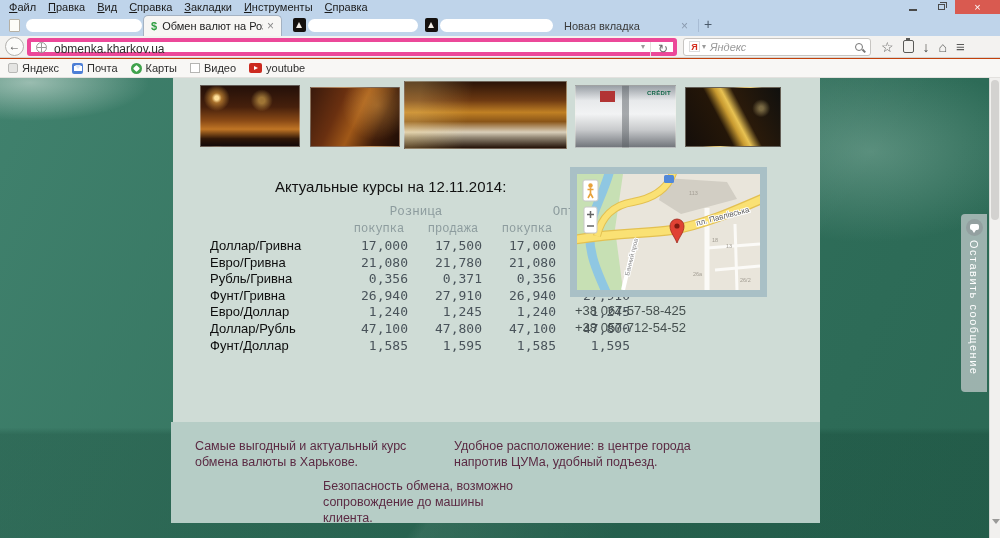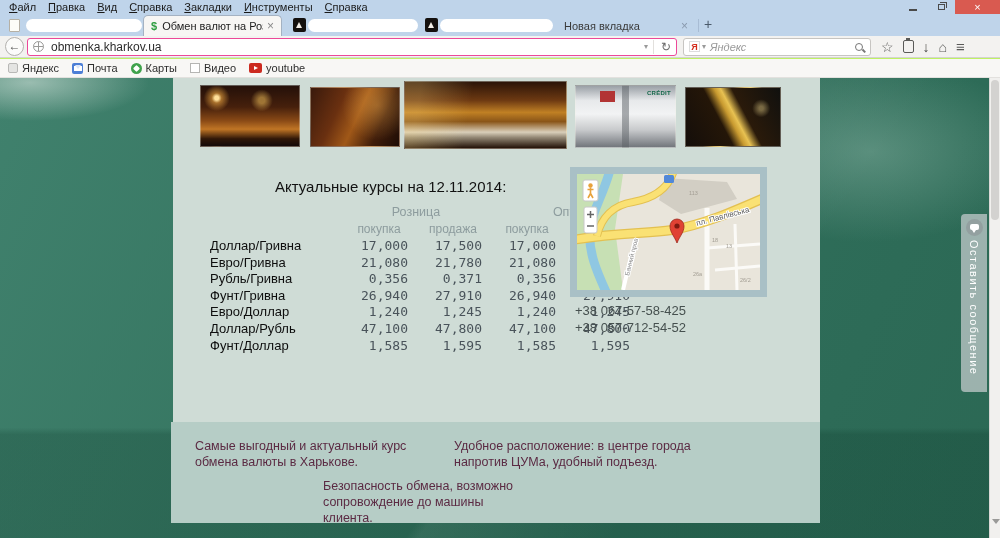--- a/index.html
+++ b/index.html
@@ -1,17 +1,17 @@
 <!DOCTYPE html>
 <html><head>
 <meta charset="utf-8">
 <style>
   * { margin:0; padding:0; box-sizing:border-box; }
   body { font-family:"Liberation Sans", sans-serif; background:#888; }
-  .stage { position:relative; width:1000px; height:538px; overflow:hidden; background:#bef264; }
+  .stage { position:relative; width:1000px; height:538px; overflow:hidden; background:#c2410c; }
 
   
   .titlebar { position:absolute; left:0; top:0; width:1000px; height:15px; background:#bfd4ea; display:flex; align-items:center; padding-left:3px; }
   .menu-item { display:inline-block; font-size:11px; color:#1a1a1a; padding:0 6px; line-height:15px; cursor:default; }
   .menu-item::first-letter { text-decoration:underline; }
   .win-controls { position:absolute; right:0; top:0; height:14px; display:flex; }
   .wc { width:28px; height:14px; display:flex; align-items:center; justify-content:center; }
   .min-glyph { width:8px; height:2px; background:#4a4a4a; margin-top:6px; }
   .max-glyph { width:7px; height:6px; border:1px solid #4a4a4a; position:relative; background:transparent; }
   .max-glyph::before { content:""; position:absolute; left:1px; top:-3px; width:6px; height:5px; border:1px solid #4a4a4a; border-left:none; border-bottom:none; }
@@ -34,21 +34,21 @@
   .tab-close { color:#8a8a8a; font-size:12px; margin-left:4px; }
   .tab-plain { position:absolute; left:556px; top:0; width:140px; height:21px; display:flex; align-items:center; padding:0 8px;gap:40px; }
   .tab-title2 { flex:1; font-size:11px; color:#3a3a3a; }
   .tab-close2 { color:#8a9aae; font-size:12px; }
   .tab-divider { position:absolute; left:698px; top:4px; width:1px; height:13px; background:#a8bcd4; }
   .new-tab-btn { position:absolute; left:704px; top:1px; font-size:14px; color:#4a5a6a; }
 
   
   .navbar { position:absolute; left:0; top:36px; width:1000px; height:22px; background:#f3f2f0; border-bottom:1px solid #d5d3d0; display:flex; align-items:center; padding:0 5px; }
   .back-btn { width:19px; height:19px; border-radius:50%; border:1px solid #b3b1ae; background:#fbfbfa; color:#555; font-size:12px; line-height:17px; text-align:center; flex:0 0 auto; }
-  .url-bar { flex:0 0 650px; height:18px; margin-left:3px; background:#fff; border:1px solid #ec4899; border-radius:3px; display:flex; align-items:center; padding:0 5px; }
+  .url-bar { flex:0 0 650px; height:18px; margin-left:3px; background:#fff; border:4px solid #ec4899; border-radius:3px; display:flex; align-items:flex-start; padding:0 5px; }
   .globe-icon { width:11px; height:11px; border-radius:50%; border:1px solid #9a9a98; background:
       linear-gradient(90deg, transparent 45%, #9a9a98 45% 55%, transparent 55%),
       linear-gradient(0deg, transparent 45%, #9a9a98 45% 55%, transparent 55%); flex:0 0 auto; }
   .url-text { font-size:12px; color:#2e2e2e; margin-left:7px; flex:1; }
   .url-caret { font-size:8px; color:#9a9a9a; margin-right:5px; }
   .reload-icon { font-size:12px; color:#6a6a6a; border-left:1px solid #e2e0dd; padding-left:7px; }
   .search-bar { flex:0 0 188px; height:18px; margin-left:6px; background:#fff; border:1px solid #c7c5c2; border-radius:3px; display:flex; align-items:center; padding:0 5px; }
   .ya-favicon { width:11px; height:11px; background:#fff; border:1px solid #ddd; color:#d42e1e; font-size:9px; font-weight:bold; line-height:10px; text-align:center; flex:0 0 auto; }
   .search-caret { font-size:8px; color:#9a9a9a; margin:0 4px 0 2px; }
   .search-placeholder { flex:1; font-size:11px; font-style:italic; color:#9a9a9a; }
@@ -112,21 +112,21 @@
       linear-gradient(62deg, #140e0a 0%, #241608 38%, #c89a30 47%, #e8c252 52%, #2a1a0a 61%, #10100e 100%); }
 
   
   .rates-heading { position:absolute; left:102px; top:100px; font-size:15px; color:#121212; }
   .rates { position:absolute; left:37px; top:126px; }
   .rrow { display:flex; height:16.6px; align-items:center; }
   .rc0 { width:132px; font-size:13px; color:#0e0e0e; }
   .rcv { width:74px; text-align:right; padding-right:8px; font-family:"DejaVu Sans Mono", monospace; font-size:13px; color:#49535a; }
   .rg { width:148px; text-align:center; font-size:12.5px; color:#8d9c9e; }
   .rch { width:74px; text-align:center; font-size:12px; color:#8d9c9e; }
-  .rind { margin-left:132px; display:flex; }
+  .rind { margin-left:132px; display:flex;font-family:Liberation Mono, monospace; }
 
   
   .map-frame { position:absolute; left:397px; top:89px; width:197px; height:130px; border:7px solid #a9c0c6; background:#eae6dd; }
   .map-svg { position:absolute; left:0; top:0; width:183px; height:116px; display:block; }
   .map-label { font-family:"Liberation Sans", sans-serif; paint-order:stroke; stroke:#ffffff; stroke-width:2px; }
 
   .phones { position:absolute; left:402px; top:224px; font-size:13px; color:#46504f; line-height:17px; }
 
   .note { position:absolute; left:22px; top:280px; width:602px; font-size:12.5px; color:#161616; line-height:16.5px; }
   .note a { color:#7e8c8c; text-decoration:underline; }

